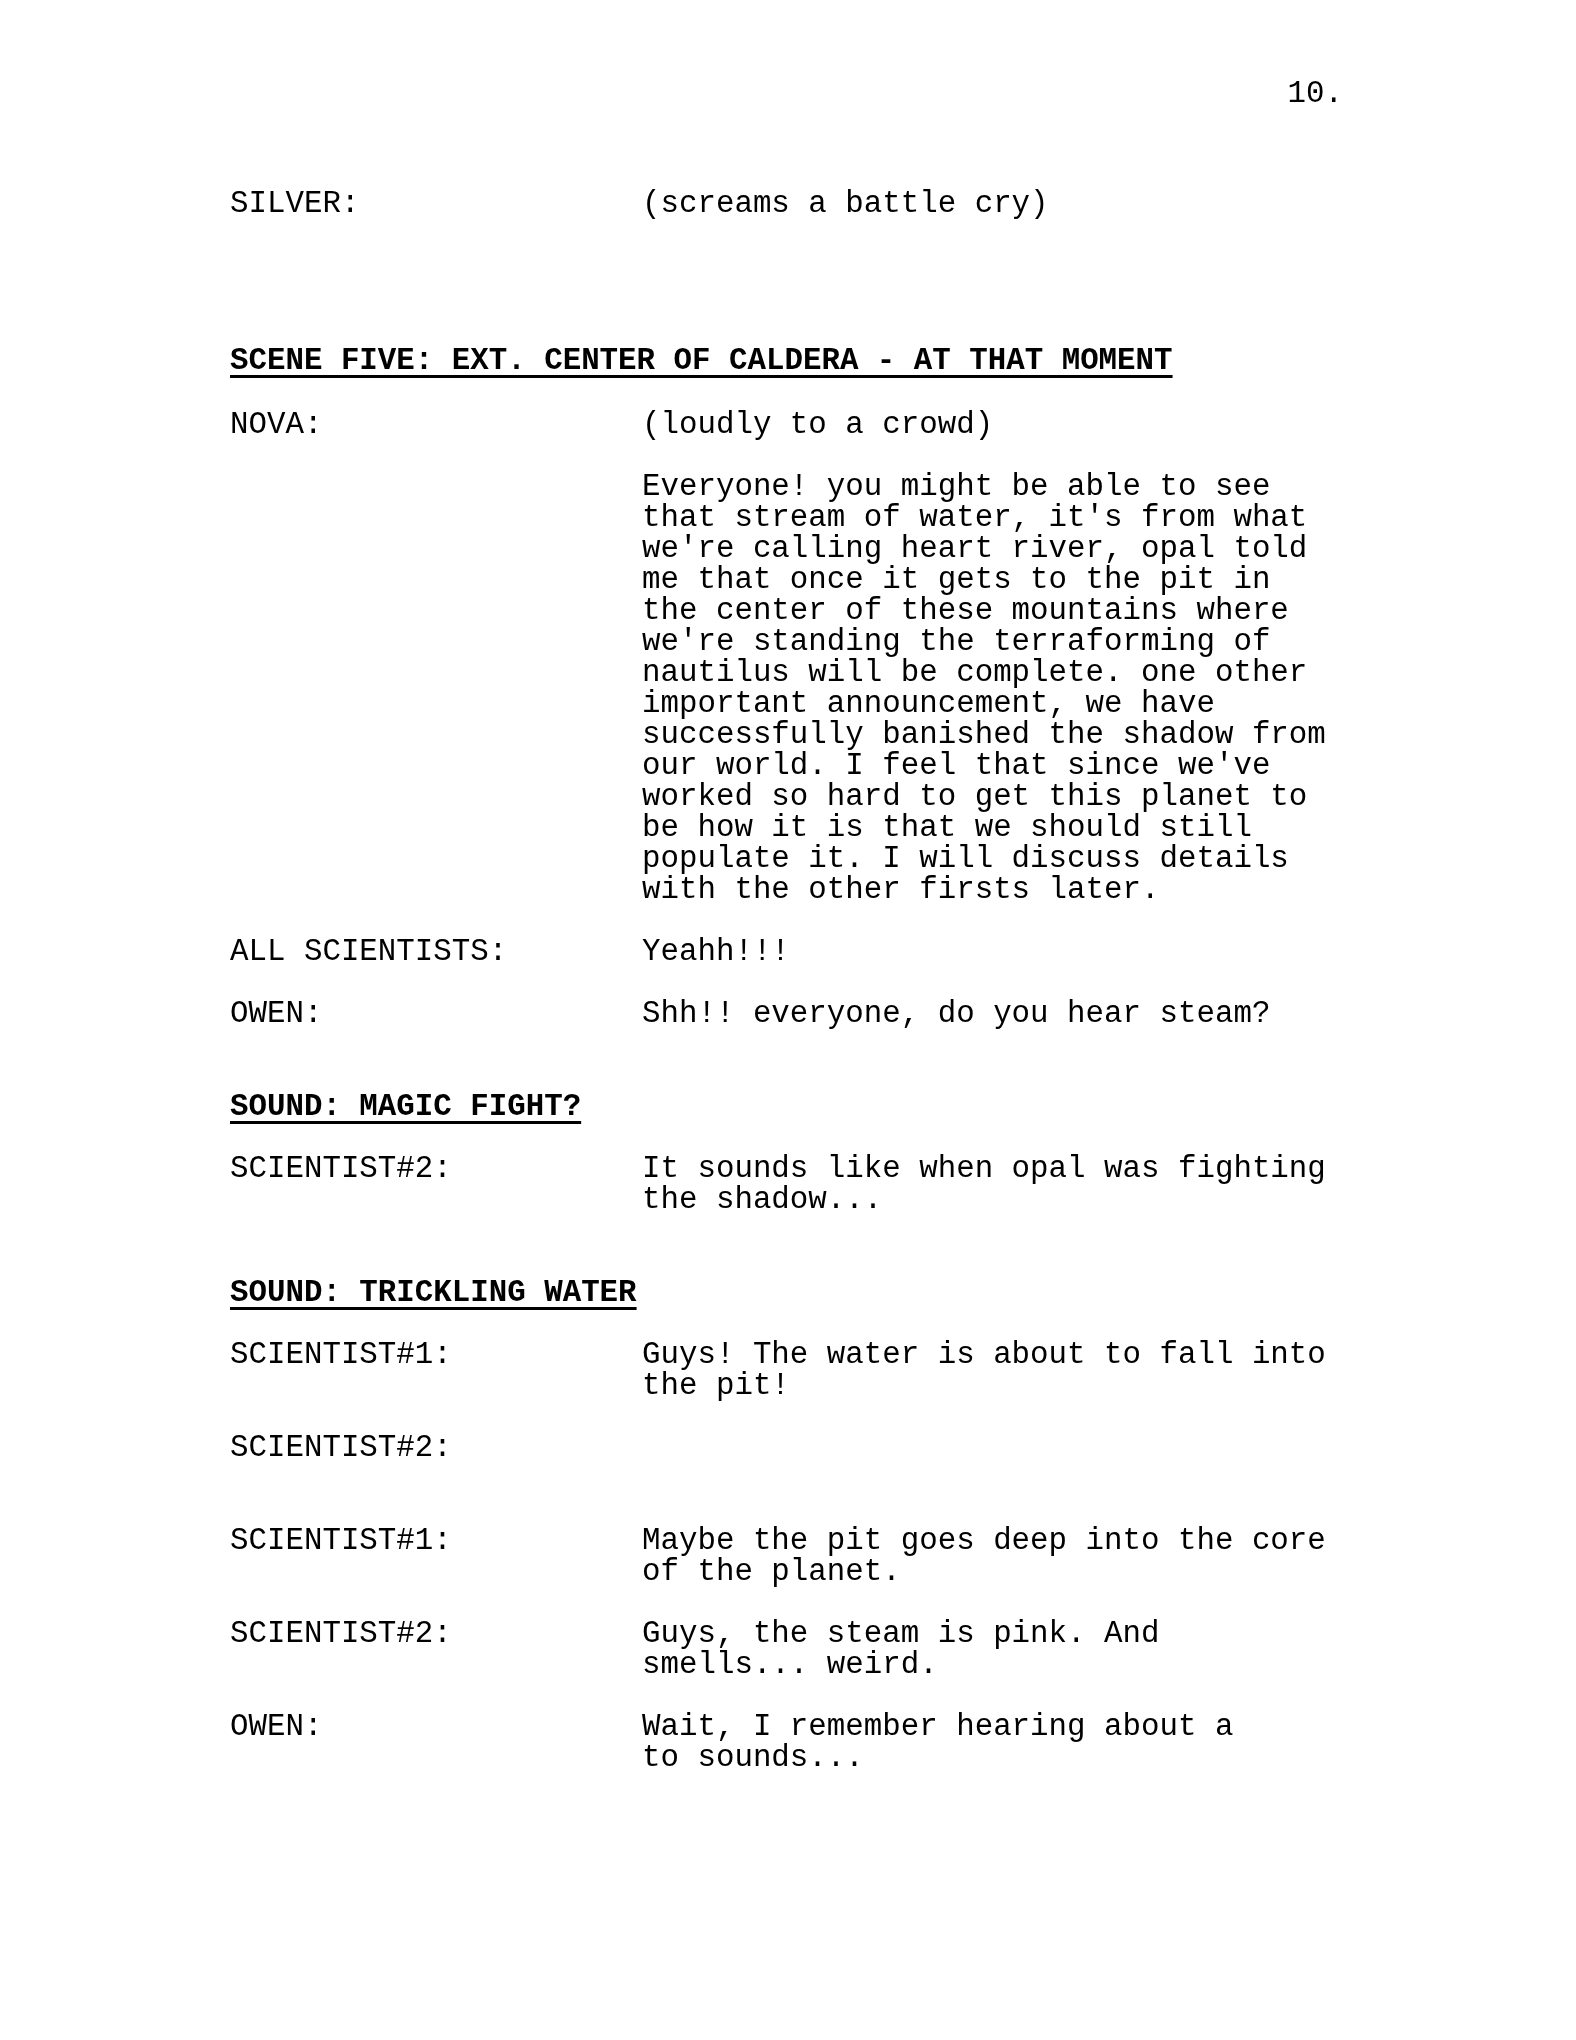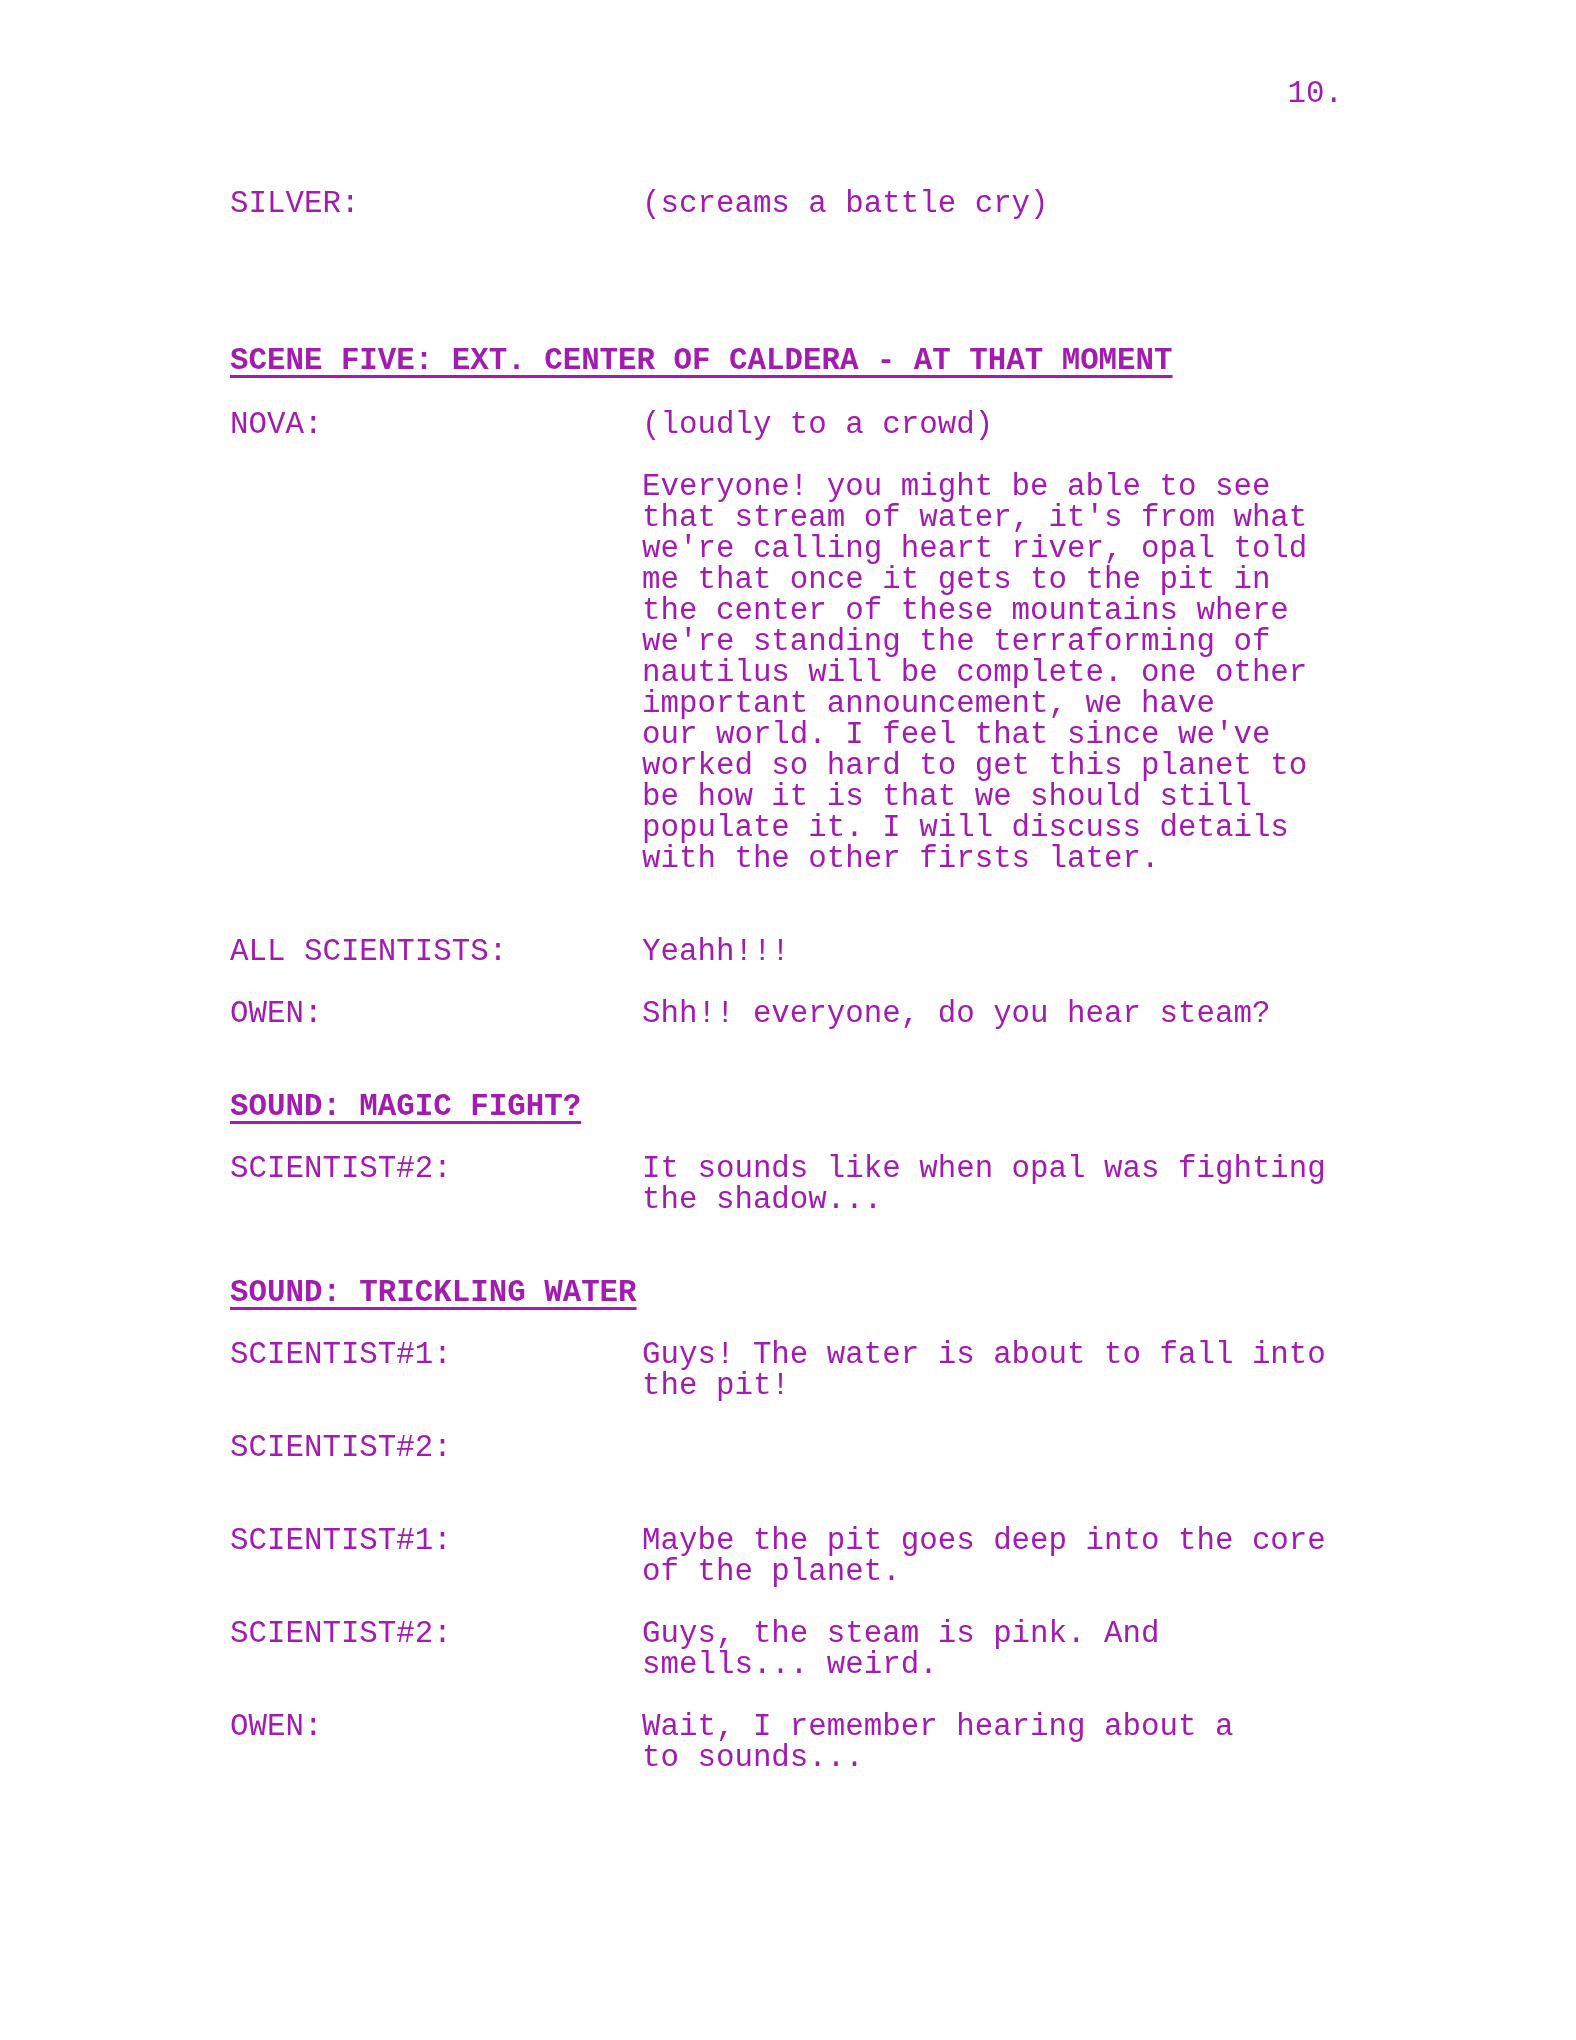--- a/index.html
+++ b/index.html
@@ -5,21 +5,21 @@
   html, body {
     margin: 0;
     padding: 0;
     background: #ffffff;
   }
   .page {
     position: relative;
     width: 1576px;
     height: 2040px;
     background: #ffffff;
-    color: #a21caf;
+    color: #000000;
     font-family: "Liberation Mono", "DejaVu Sans Mono", monospace;
     font-size: 30.8px;
     line-height: 31px;
     overflow: hidden;
   }
   .page-number {
     position: absolute;
     top: 78px;
     left: 230px;
     width: 1113px;
@@ -80,20 +80,21 @@
       <div class="line">(loudly to a crowd)</div>
       <div class="line"></div>
       <div class="line">Everyone! you might be able to see</div>
       <div class="line">that stream of water, it's from what</div>
       <div class="line">we're calling heart river, opal told</div>
       <div class="line">me that once it gets to the pit in</div>
       <div class="line">the center of these mountains where</div>
       <div class="line">we're standing the terraforming of</div>
       <div class="line">nautilus will be complete. one other</div>
       <div class="line">important announcement, we have</div>
+      <div class="line">successfully banished the shadow from</div>
       <div class="line">our world. I feel that since we've</div>
       <div class="line">worked so hard to get this planet to</div>
       <div class="line">be how it is that we should still</div>
       <div class="line">populate it. I will discuss details</div>
       <div class="line">with the other firsts later.</div>
     </div>
   </div>
 
   <div class="block" style="top:936px">
     <span class="speaker">ALL SCIENTISTS:</span>

